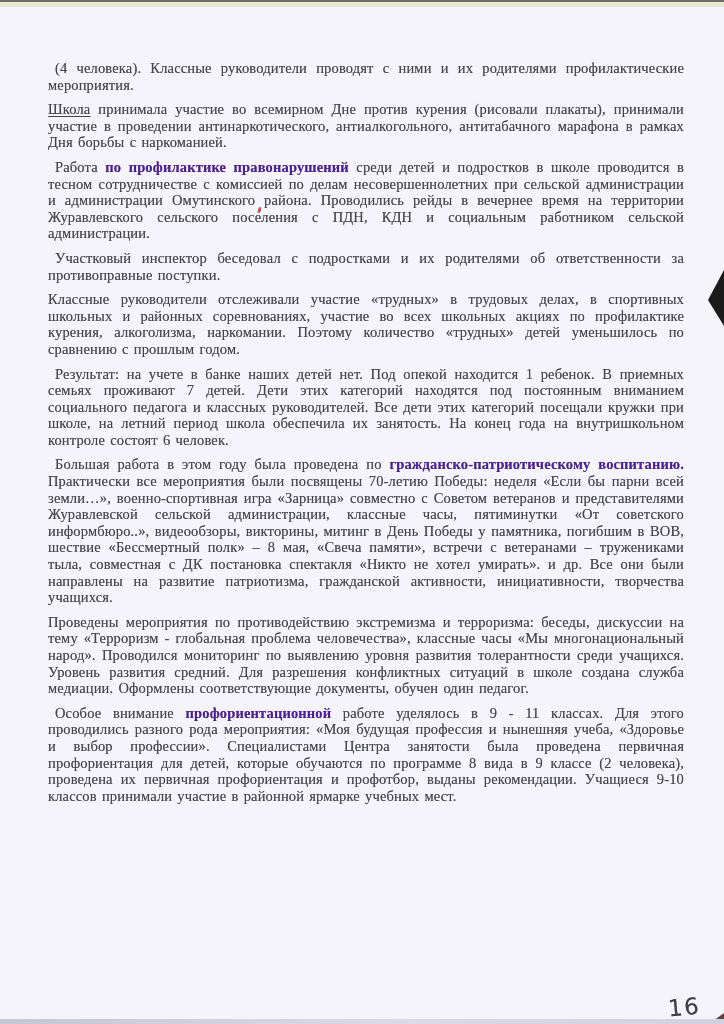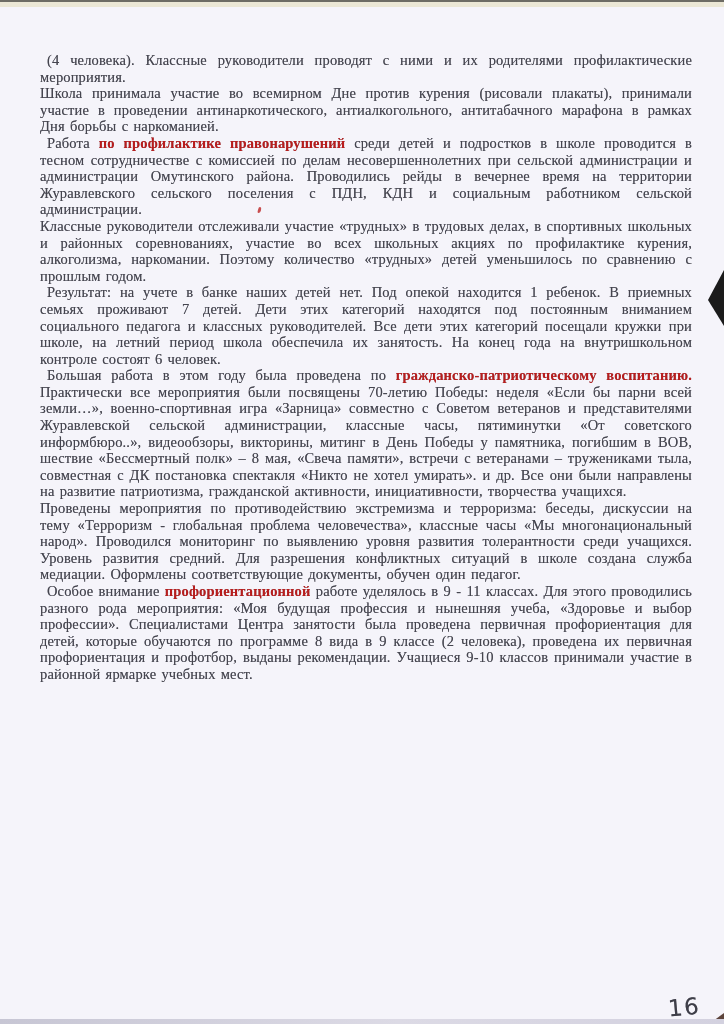--- a/index.html
+++ b/index.html
@@ -43,44 +43,45 @@
   }
   
   .doc-body{
     position:absolute;left:40px;top:52px;width:652px;
     font-size:14.5px;line-height:16.6px;
     color:#45454f;
     text-align:justify;
     letter-spacing:.15px;word-spacing:1.4px;
     text-shadow:0 0 .4px rgba(58,58,70,.55);
   }
-  .doc-body p{margin:0;}
+  .doc-body p{margin:8px;}
   .doc-body p.indent{text-indent:7px;}
-  .run-b{font-weight:bold;color:#b91c1c;}
-  .run-u{text-underline-offset:2px;}
+  .run-b{font-weight:bold;color:#4c1d95;}
+  .run-u{text-decoration:underline;text-underline-offset:2px;}
   
   .page-number{
     position:absolute;right:24px;bottom:4px;
     font-family:"DejaVu Sans",sans-serif;
     font-size:23px;font-weight:400;color:#3e3e48;
     transform:rotate(-5deg);letter-spacing:1.5px;
     text-shadow:0 0 .5px rgba(50,50,60,.5);
   }
 </style>
 </head>
 <body>
 
 <div class="scan-page">
   <div class="edge-top-dark"></div>
   <div class="edge-top-cream"></div>
 
   <div class="doc-body" id="doc-body">
       <p class="indent"><span>(4 человека). Классные руководители проводят с ними и их родителями профилактические мероприятия.</span></p>
       <p><span class="run-u">Школа</span><span> принимала участие во всемирном Дне против курения (рисовали плакаты), принимали участие в проведении антинаркотического, антиалкогольного, антитабачного марафона в рамках Дня борьбы с наркоманией.</span></p>
       <p class="indent"><span>Работа </span><span class="run-b">по профилактике правонарушений</span><span> среди детей и подростков в школе проводится в тесном сотрудничестве с комиссией по делам несовершеннолетних при сельской администрации и администрации Омутинского района. Проводились рейды в вечернее время на территории Журавлевского сельского поселения с ПДН, КДН и социальным работником сельской администрации.</span></p>
+      <p class="indent"><span>Участковый инспектор беседовал с подростками и их родителями об ответственности за противоправные поступки.</span></p>
       <p><span>Классные руководители отслеживали участие «трудных» в трудовых делах, в спортивных школьных и районных соревнованиях, участие во всех школьных акциях по профилактике курения, алкоголизма, наркомании. Поэтому количество «трудных» детей уменьшилось по сравнению с прошлым годом.</span></p>
       <p class="indent"><span>Результат: на учете в банке наших детей нет. Под опекой находится 1 ребенок. В приемных семьях проживают 7 детей. Дети этих категорий находятся под постоянным вниманием социального педагога и классных руководителей. Все дети этих категорий посещали кружки при школе, на летний период школа обеспечила их занятость. На конец года на внутришкольном контроле состоят 6 человек.</span></p>
       <p class="indent"><span>Большая работа в этом году была проведена по </span><span class="run-b">гражданско-патриотическому воспитанию.</span><span> Практически все мероприятия были посвящены 70-летию Победы: неделя «Если бы парни всей земли…», военно-спортивная игра «Зарница» совместно с Советом ветеранов и представителями Журавлевской сельской администрации, классные часы, пятиминутки «От советского информбюро..», видеообзоры, викторины, митинг в День Победы у памятника, погибшим в ВОВ, шествие «Бессмертный полк» – 8 мая, «Свеча памяти», встречи с ветеранами – тружениками тыла, совместная с ДК постановка спектакля «Никто не хотел умирать». и др. Все они были направлены на развитие патриотизма, гражданской активности, инициативности, творчества учащихся.</span></p>
       <p><span>Проведены мероприятия по противодействию экстремизма и терроризма: беседы, дискуссии на тему «Терроризм - глобальная проблема человечества», классные часы «Мы многонациональный народ». Проводился мониторинг по выявлению уровня развития толерантности среди учащихся. Уровень развития средний. Для разрешения конфликтных ситуаций в школе создана служба медиации. Оформлены соответствующие документы, обучен один педагог.</span></p>
       <p class="indent"><span>Особое внимание </span><span class="run-b">профориентационной</span><span> работе уделялось в 9 - 11 классах. Для этого проводились разного рода мероприятия: «Моя будущая профессия и нынешняя учеба, «Здоровье и выбор профессии». Специалистами Центра занятости была проведена первичная профориентация для детей, которые обучаются по программе 8 вида в 9 классе (2 человека), проведена их первичная профориентация и профотбор, выданы рекомендации. Учащиеся 9-10 классов принимали участие в районной ярмарке учебных мест.</span></p>
     </div>
 
   <div class="red-pen-mark"></div>
   <div class="wedge-right"></div>
   <div class="corner-bottom-right"></div>

